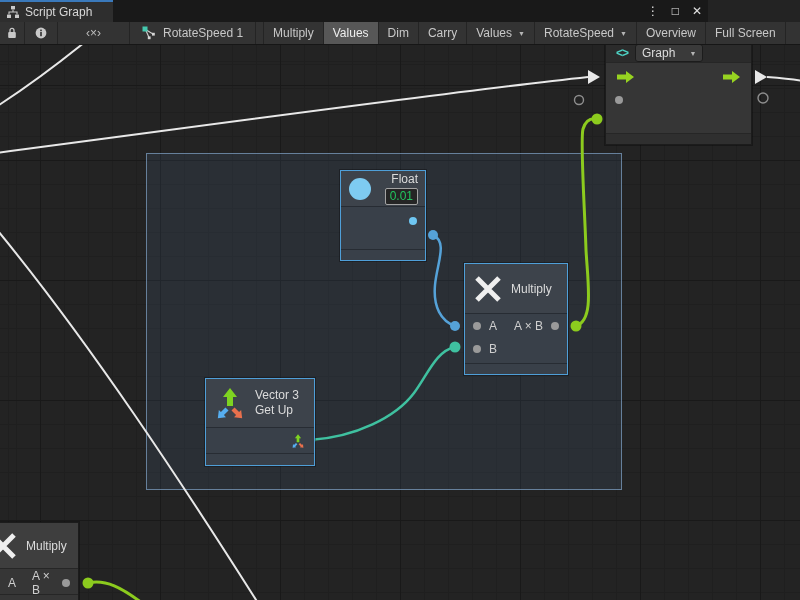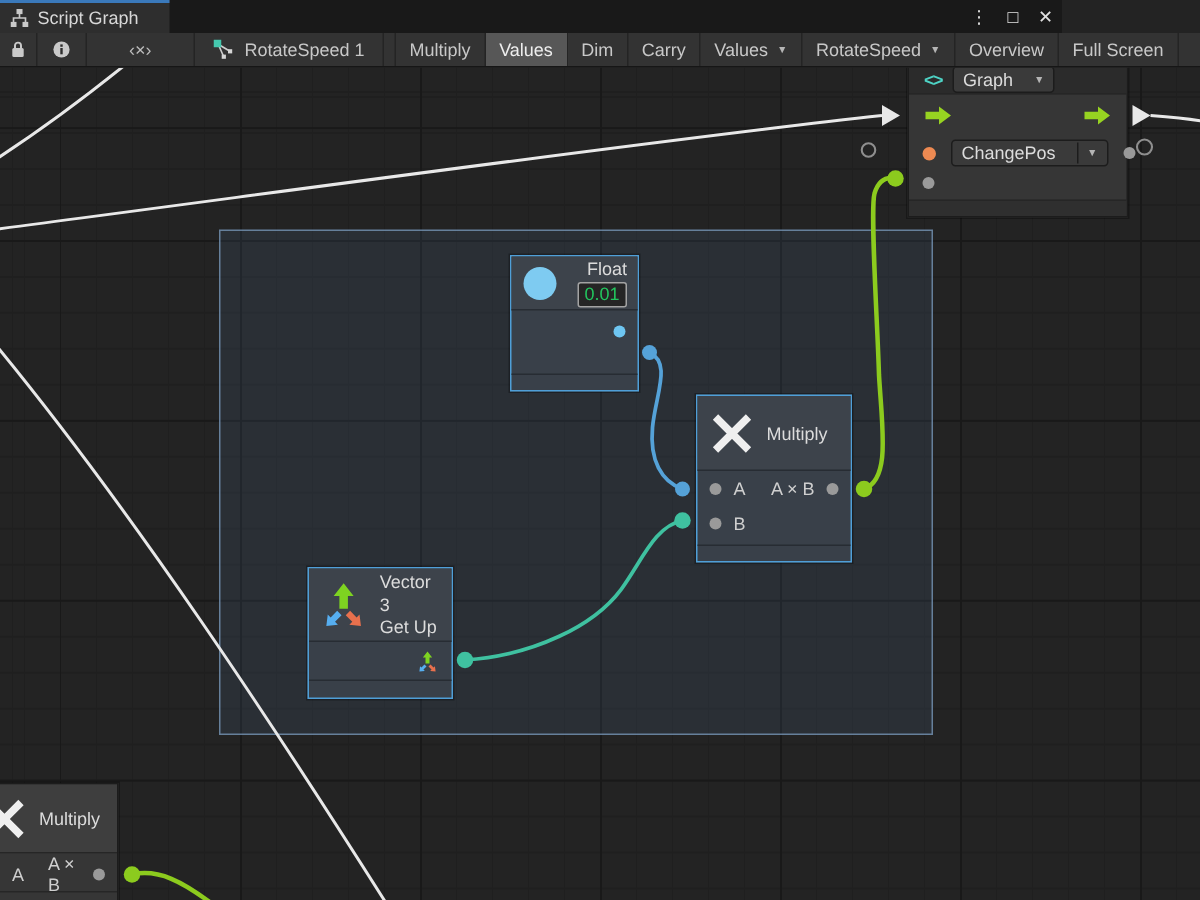--- a/index.html
+++ b/index.html
@@ -74,21 +74,21 @@
   .n-float .ft { height:11px; }
 
   
   .n-mult { left:464px; top:218px; width:104px; height:112px; }
   .n-mult .hd { height:50px; gap:9px; padding:0 9px; }
   .n-mult .row { height:23px; }
   .n-mult .ft { height:11px; }
   .sp { flex:1; }
 
   
-  .n-vec { left:205px; top:333px; width:97px; height:88px; }
+  .n-vec { left:205px; top:333px; width:110px; height:88px; }
   .n-vec .hd { height:49px; gap:7px; padding:0 6px; }
   .veccol { display:flex; flex-direction:column; line-height:15px; }
   .n-vec .row { height:26px; justify-content:flex-end; }
   .n-vec .ft { height:12px; }
 
   
   .n-graph { left:605px; top:-2px; width:147px; height:102px; }
   .n-graph .hd { height:19px; gap:7px; padding:0 10px; background:#2b2b2b; }
   .gicon { color:#4ed4c6; font-weight:bold; font-size:12px; letter-spacing:-1px; }
   .n-graph .r1 { height:28px; justify-content:space-between; padding:0 10px; }
@@ -221,29 +221,20 @@
       </span>
     </div>
     <div class="row r1">
       <svg width="19" height="14" viewBox="0 0 19 14">
         <path d="M1 4.5 H10 V1 L18 7 L10 13 V9.5 H1 Z" fill="#97d321"></path>
       </svg>
       <svg width="19" height="14" viewBox="0 0 19 14">
         <path d="M1 4.5 H10 V1 L18 7 L10 13 V9.5 H1 Z" fill="#97d321"></path>
       </svg>
     </div>
-    <div class="row r2">
-      <span class="dot" style="background:#ee8a52"></span>
-      <span class="pill split" style="margin-left:5px">
-        <span>ChangePos</span>
-        <span class="car">▼</span>
-      </span>
-      <span class="sp"></span>
-      <span class="dot sm"></span>
-    </div>
     <div class="row r3">
       <span class="dot sm"></span>
     </div>
     <div class="ft"></div>
   </div>
 
   <div class="node n-float">
     <div class="hd">
       <svg width="24" height="24" viewBox="0 0 24 24">
         <circle cx="12" cy="12" r="11" fill="#7ecbf1"></circle>

